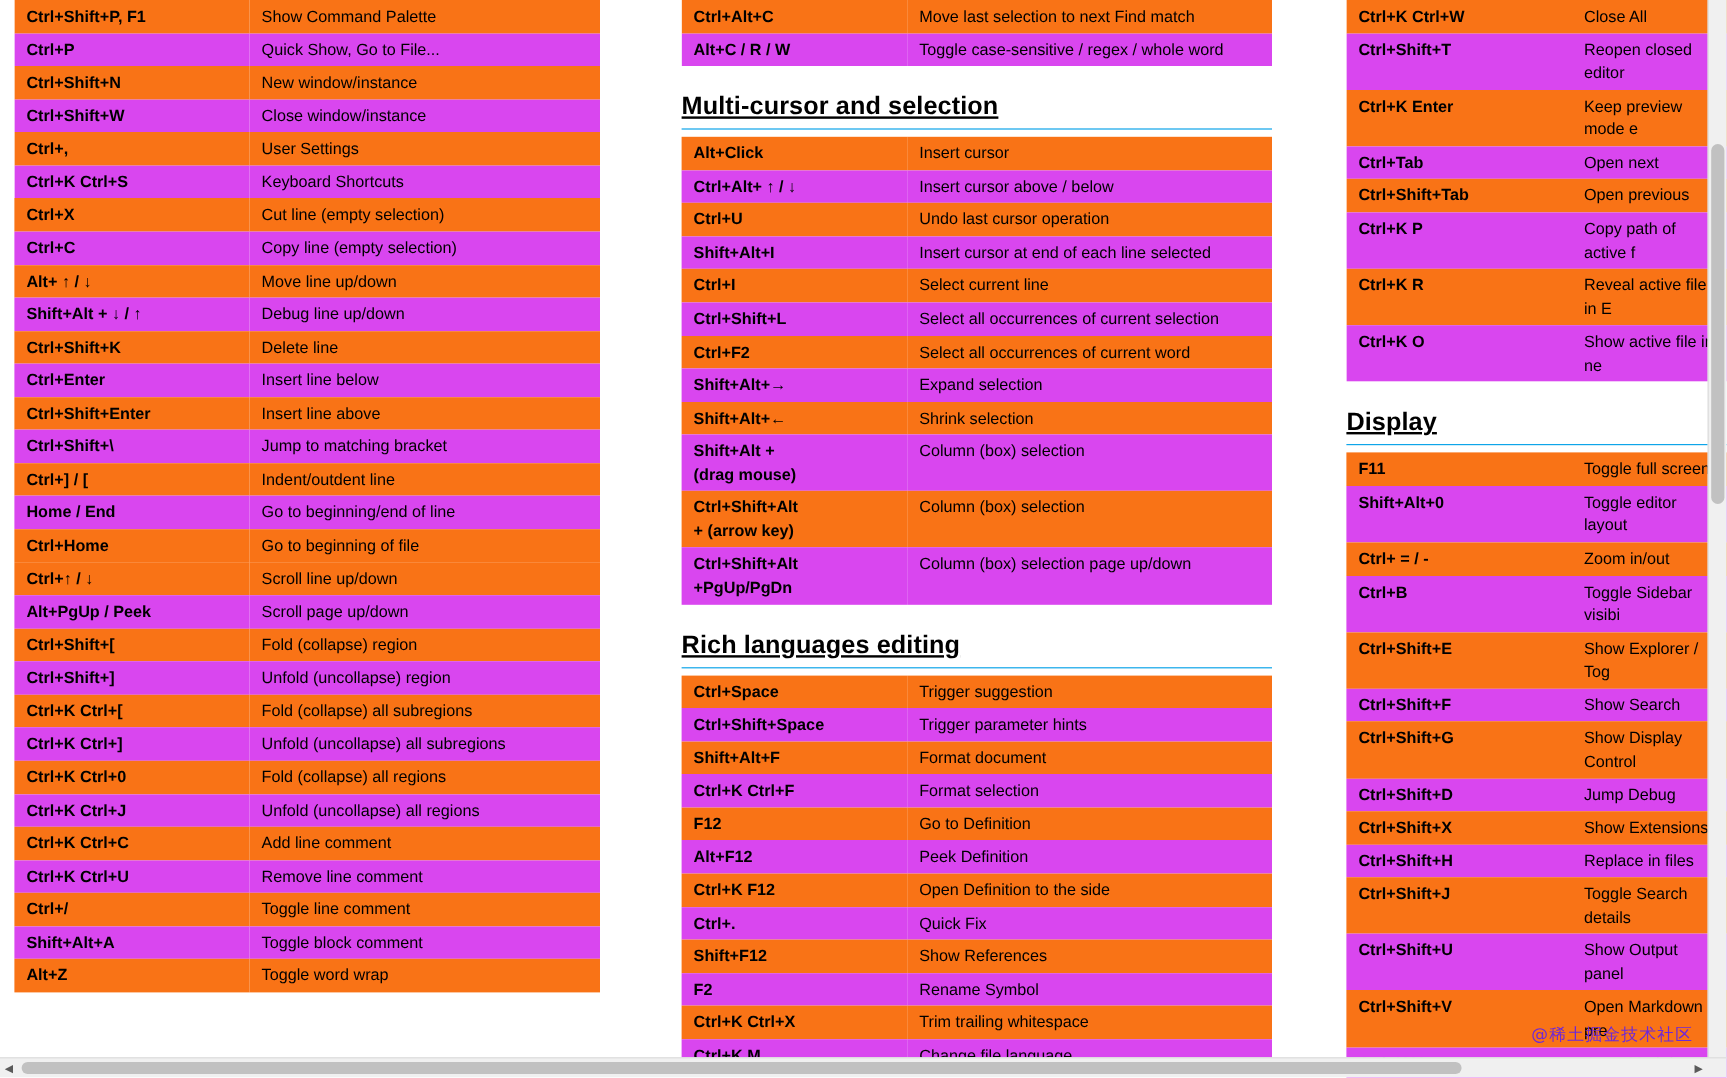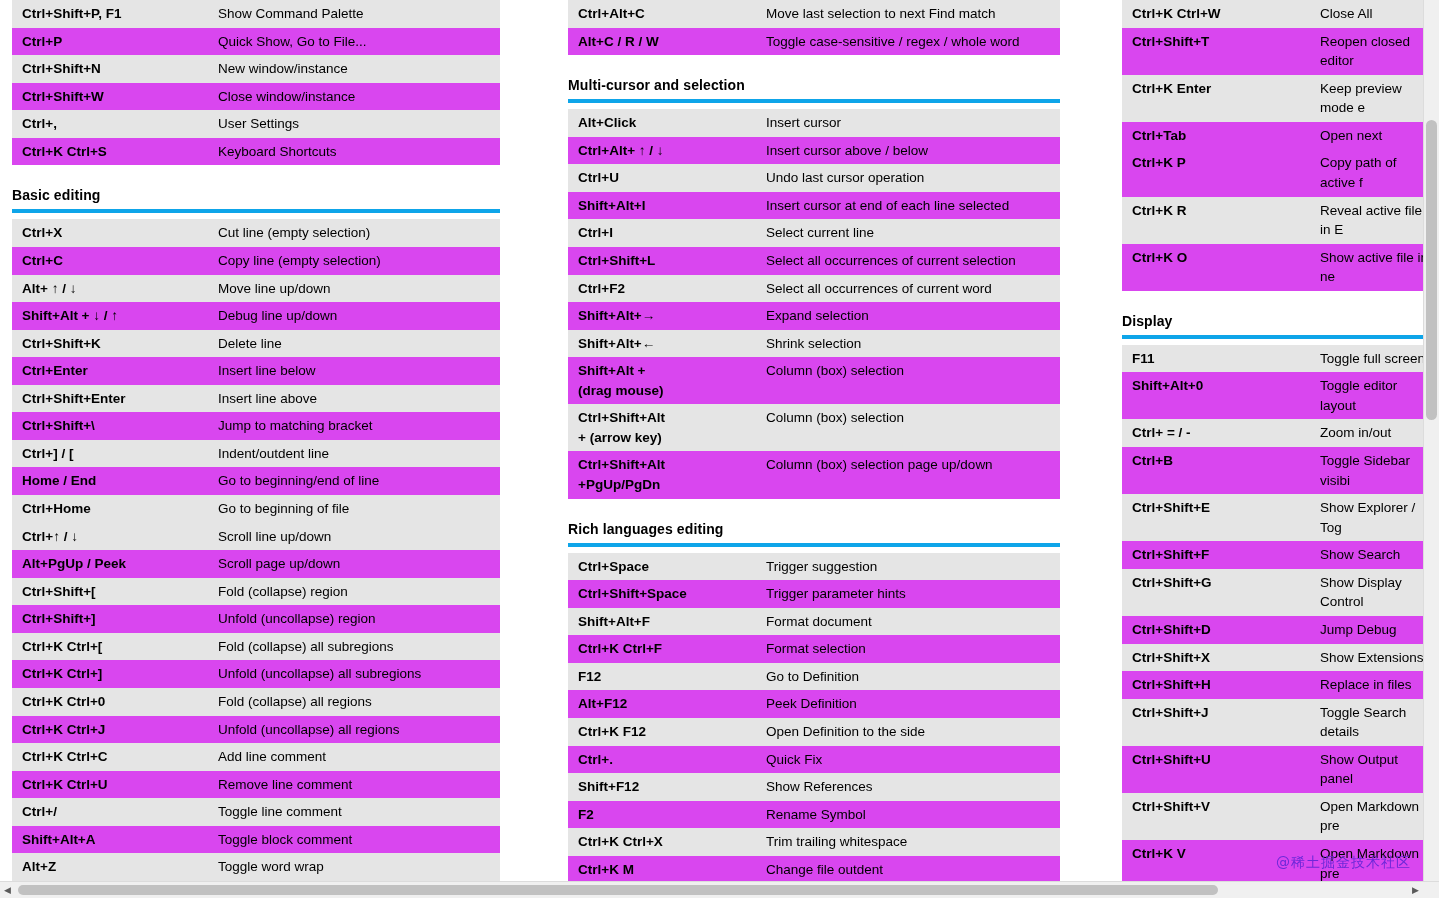--- a/index.html
+++ b/index.html
@@ -31,35 +31,36 @@
     width: 1439px;
   }
   .column {
     box-sizing: border-box;
   }
   .col-1 { width: 512px; padding-left: 12px; padding-right: 12px; }
   .col-2 { width: 560px; padding-left: 56px; padding-right: 12px; }
   .col-3 { width: 367px; padding-left: 50px; padding-right: 0px; }
 
   h2.section-title {
-    font-size: 14px;
+    font-size: 21px;
     font-weight: bold;
     margin: 22px 0 6px 0;
     padding: 0 0 6px 0;
-    border-bottom: 4px solid #0ea5e9;
+    border-bottom: 1px solid #0ea5e9;
     letter-spacing: 0.1px;
+    text-decoration: underline;
   }
 
   table.kb {
     border-collapse: collapse;
     width: 100%;
     font-size: 13.5px;
     table-layout: fixed;
   }
-  table.kb tr.odd { background: #e5e5e5; }
+  table.kb tr.odd { background: #f97316; }
   table.kb tr.even { background: #d946ef; }
   table.kb td {
     padding: 4px 6px 4px 10px;
     vertical-align: top;
     line-height: 1.45;
   }
   table.kb td.key {
     font-weight: bold;
     white-space: pre-line;
   }
@@ -161,21 +162,20 @@
             <td class="key">Ctrl+,</td>
             <td class="desc">User Settings</td>
           </tr>
           <tr class="even">
             <td class="key">Ctrl+K Ctrl+S</td>
             <td class="desc">Keyboard Shortcuts</td>
           </tr>
         </tbody>
       </table>
 
-      <h2 class="section-title">Basic editing</h2>
       <table class="kb">
         <tbody id="t-l0">
             <tr class="odd">
               <td class="key">Ctrl+X</td>
               <td class="desc">Cut line (empty selection)</td>
             </tr>
             <tr class="even">
               <td class="key">Ctrl+C</td>
               <td class="desc">Copy line (empty selection)</td>
             </tr>
@@ -385,21 +385,21 @@
             <tr class="even">
               <td class="key">F2</td>
               <td class="desc">Rename Symbol</td>
             </tr>
             <tr class="odd">
               <td class="key">Ctrl+K Ctrl+X</td>
               <td class="desc">Trim trailing whitespace</td>
             </tr>
             <tr class="even">
               <td class="key">Ctrl+K M</td>
-              <td class="desc">Change file outdent</td>
+              <td class="desc">Change file language</td>
             </tr>
           </tbody>
       </table>
 
     </div>
 
     <div class="column col-3">
       <table class="kb clip-top">
         <tbody id="t-rtop">
             <tr class="odd">
@@ -410,20 +410,24 @@
               <td class="key">Ctrl+Shift+T</td>
               <td class="desc">Reopen closed editor</td>
             </tr>
             <tr class="odd">
               <td class="key">Ctrl+K Enter</td>
               <td class="desc">Keep preview mode e</td>
             </tr>
             <tr class="even">
               <td class="key">Ctrl+Tab</td>
               <td class="desc">Open next</td>
+            </tr>
+            <tr class="odd">
+              <td class="key">Ctrl+Shift+Tab</td>
+              <td class="desc">Open previous</td>
             </tr>
             <tr class="even">
               <td class="key">Ctrl+K P</td>
               <td class="desc">Copy path of active f</td>
             </tr>
             <tr class="odd">
               <td class="key">Ctrl+K R</td>
               <td class="desc">Reveal active file in E</td>
             </tr>
             <tr class="even">

